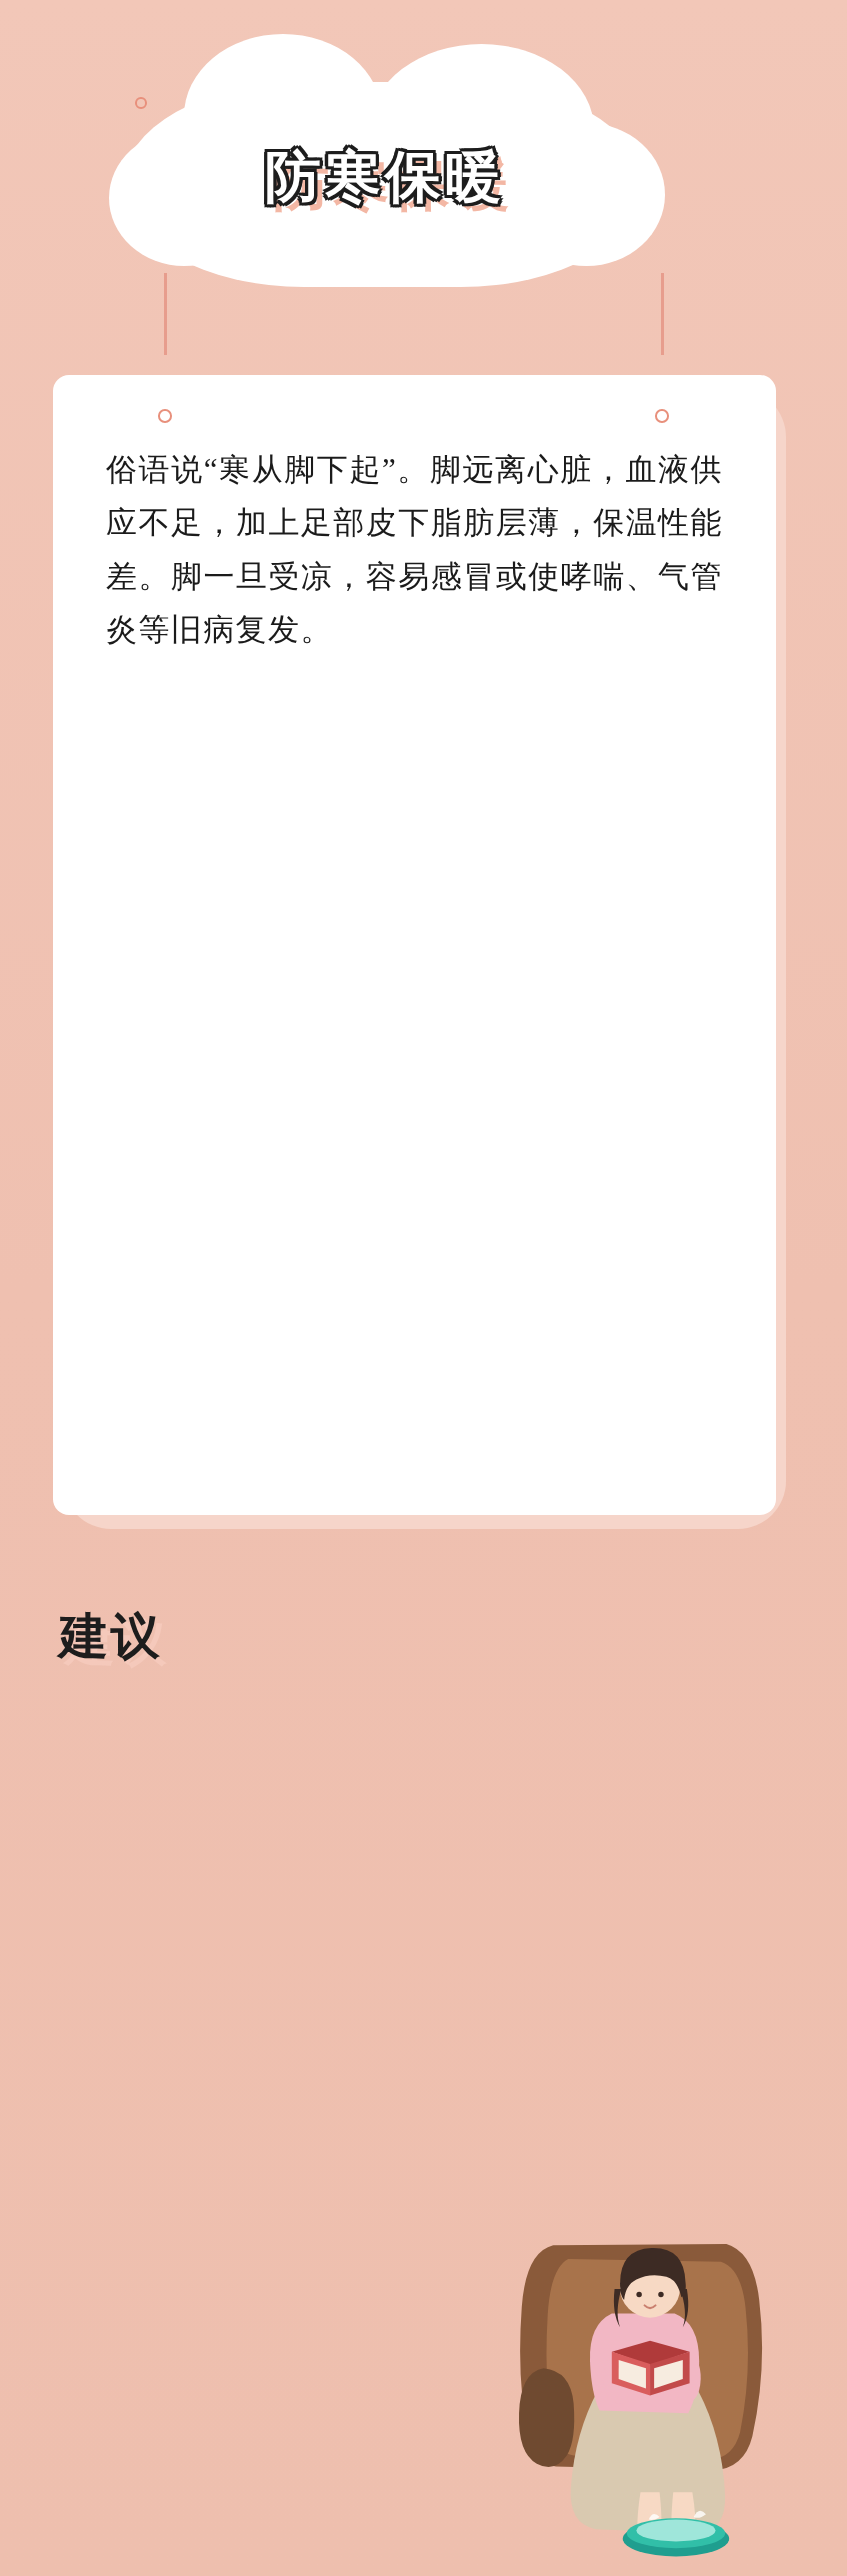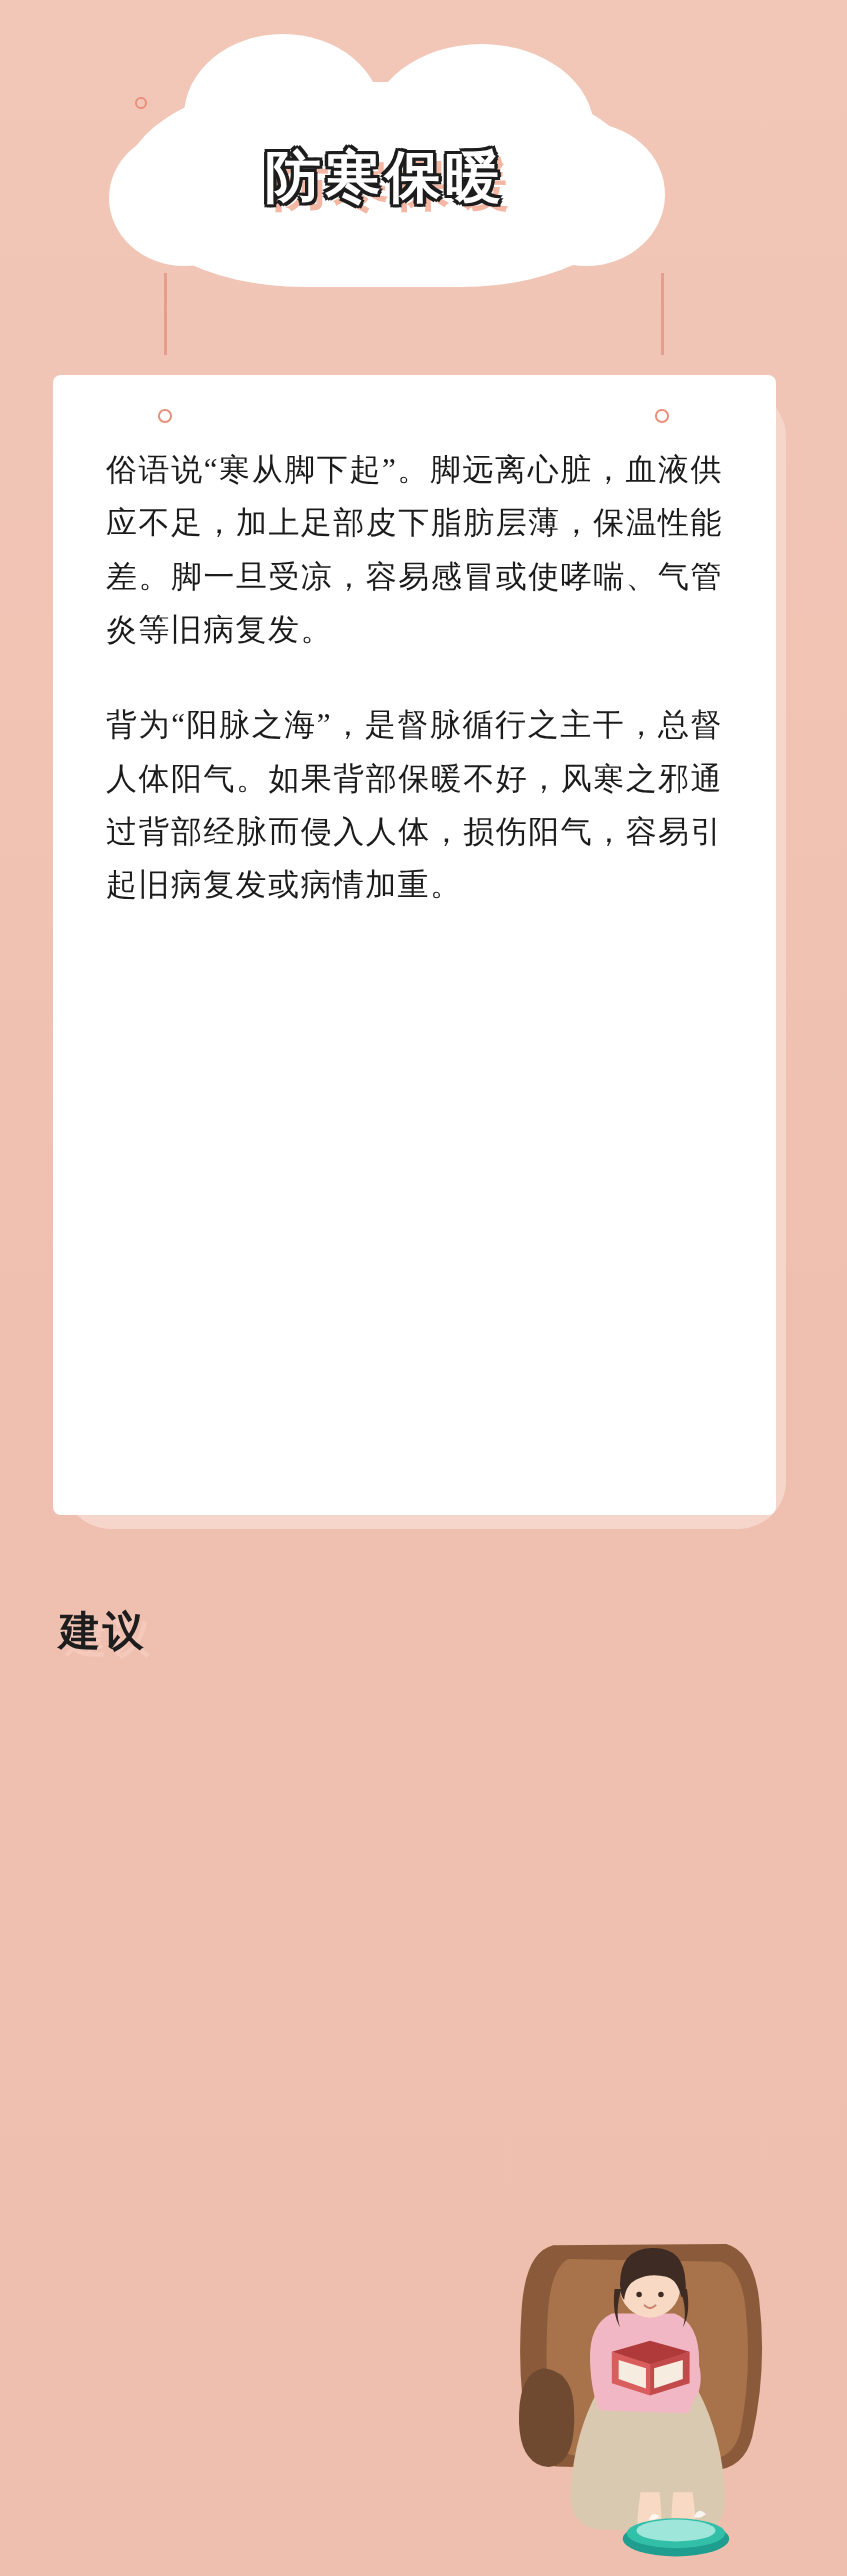--- a/index.html
+++ b/index.html
@@ -132,40 +132,40 @@
     background: #f6d5ca;
     border-radius: 48px;
   }
   .card {
     position: absolute;
     left: 53px;
     top: 375px;
     width: 723px;
     height: 1140px;
     background: #ffffff;
-    border-radius: 8px;
+    border-radius: 16px;
     padding: 68px 53px 48px 53px;
   }
   .para {
     font-family: "Liberation Serif", serif;
     font-size: 31px;
     line-height: 1.72;
     color: #1b1b1b;
     letter-spacing: 1.4px;
     text-align: justify;
   }
   .para + .para { margin-top: 42px; }
 
   
   .sub-heading {
     position: absolute;
     left: 59px;
     top: 1604px;
     font-family: "Liberation Sans", sans-serif;
-    font-size: 41px;
+    font-size: 49px;
     font-weight: bold;
     letter-spacing: 2.7px;
     color: #1d1d1d;
     text-shadow: 6.8px 6.8px 0 #f5c9bb;
   }
 
   
   .blob {
     position: absolute;
     left: 53px;
@@ -222,21 +222,20 @@
   </div>
 
   <div class="string string-left"></div>
   <div class="string string-right"></div>
   <div class="string-knob knob-left"></div>
   <div class="string-knob knob-right"></div>
 
   <div class="card-shadow"></div>
   <div class="card">
     <p class="para">俗语说“寒从脚下起”。脚远离心脏，血液供应不足，加上足部皮下脂肪层薄，保温性能差。脚一旦受凉，容易感冒或使哮喘、气管炎等旧病复发。</p>
-    <p class="para">背为“阳脉之海”，是督脉循行之主干，总督人体阳气。如果背部保暖不好，风寒之邪通过背部经脉而侵入人体，损伤阳气，容易引起旧病复发或病情加重。</p>
   </div>
 
   <div class="sub-heading">建议</div>
 
 
   <svg class="illus" viewBox="0 0 520 620">
 
     <path d="M110 150 q-40 10 -46 90 q-8 110 10 190 q8 40 40 44 l230 6 q46 -2 58 -50 q22 -100 10 -200 q-8 -70 -48 -82 z" fill="#8a5a3a"></path>
     <path d="M132 170 q-26 14 -30 82 q-6 100 8 172 q6 30 30 34 l200 6 q34 -2 44 -40 q18 -90 8 -182 q-6 -58 -36 -68 z" fill="#a8734b"></path>
 

